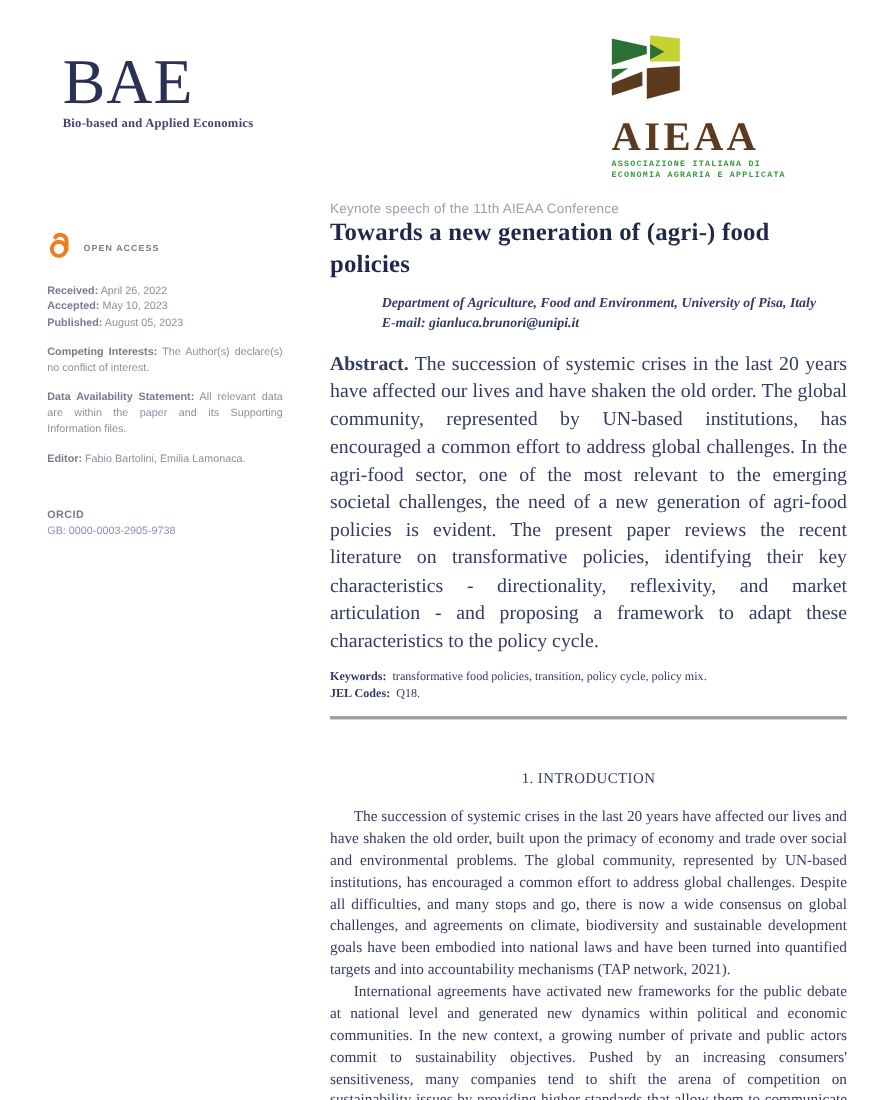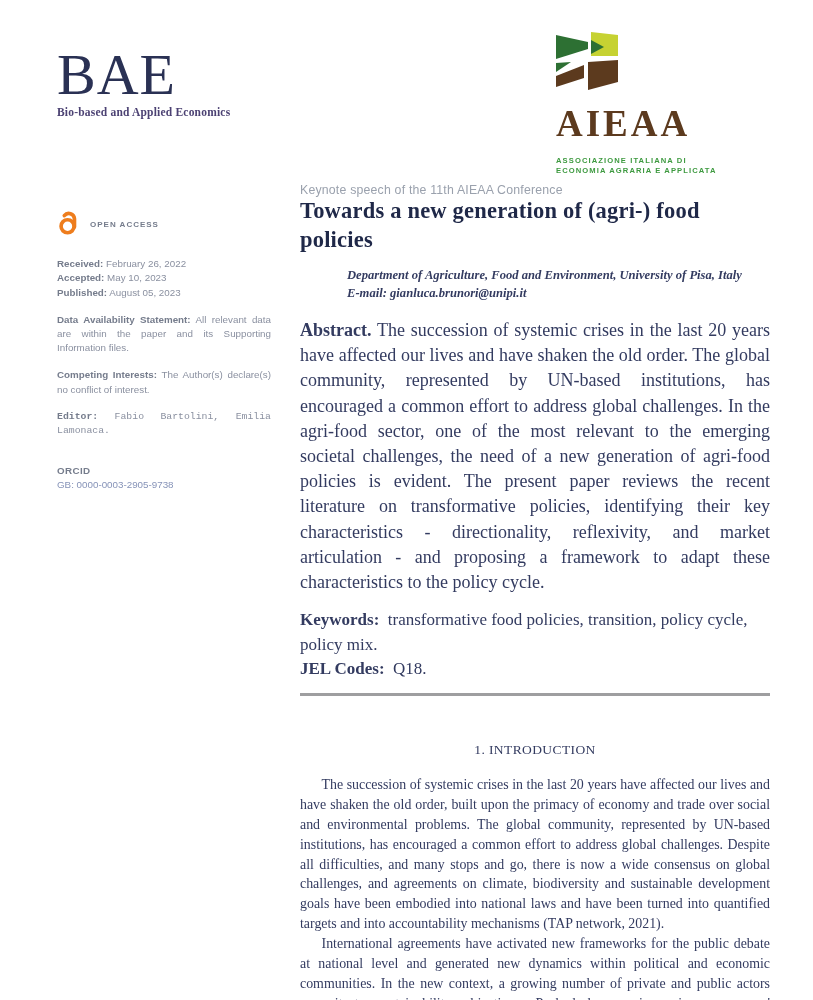--- a/index.html
+++ b/index.html
@@ -21,27 +21,27 @@
     font-size:11.5px;font-weight:700;color:var(--c-bae-tag,#4c4273);
     margin-top:2px;letter-spacing:0.2px;
   }
   .aieaa-logo{position:absolute;left:556px;top:32px;display:flex;align-items:flex-start;gap:10px;flex-direction:column;}
   .aieaa-text .aieaa-acronym{
     font-family:"Liberation Serif", serif;
     font-size:37px;line-height:0.95;font-weight:700;color:var(--c-brown,#5c3a1e);
     letter-spacing:3px;
   }
   .aieaa-text .aieaa-tagline{
-    font-family:Liberation Sans, sans-serif;
+    font-family:Liberation Mono, monospace;
     font-size:7.6px;font-weight:700;color:var(--c-green,#3e9a40);
-    letter-spacing:1.1px;line-height:1.35;margin-top:15px;
+    letter-spacing:1.1px;line-height:1.35;margin-top:3px;
   }
   
   .sidebar{
-    position:absolute;left:57px;top:210px;width:214px;
+    position:absolute;left:43px;top:210px;width:214px;
     font-family:"Liberation Sans", sans-serif;
     font-size:9.8px;line-height:1.45;color:var(--c-gray,#8a90a0);
     text-align:justify;
   }
   .sidebar b{color:var(--c-gray-bold,#757c8c);font-weight:700;}
   .sb-block{margin-bottom:13px;}
   .oa-row{display:flex;align-items:center;gap:7px;margin-bottom:17px;}
   .oa-label{
     font-size:8px;font-weight:700;letter-spacing:1px;color:var(--c-gray-bold,#757c8c);
   }
@@ -65,21 +65,21 @@
   }
   .affiliation{
     margin-top:11px;font-style:italic;font-weight:600;
     font-size:12.6px;line-height:1.45;color:var(--c-text,#333b60);margin-left:47px;
   }
   .email-line{font-style:italic;font-weight:700;font-size:12.6px;line-height:1.45;}
   .abstract{
     margin-top:16px;font-size:18px;line-height:1.4;text-align:justify;
   }
   .abstract .lbl{font-weight:700;}
-  .kw-block{margin-top:13px;font-size:17px;line-height:1.45;}
+  .kw-block{margin-top:13px;font-size:11px;line-height:1.45;}
   .kw-block .lbl{font-weight:700;}
   .rule{
     margin-top:11px;height:3px;background:var(--c-rule,#9e9ea0);
     width:100%;border:none;
   }
   .section-heading{
     text-align:center;margin-top:46px;font-size:13.5px;
     letter-spacing:0.4px;color:var(--c-text,#333b60);
   }
   .body-para{
@@ -123,36 +123,36 @@
       <svg width="26" height="26" viewBox="0 0 32 32">
         <circle cx="13" cy="20" r="8" fill="none" stroke="#ee7d1d" stroke-width="4.5"></circle>
         <path d="M21.5 21 L21.5 11 A7 7 0 0 0 9 7" fill="none" stroke="#ee7d1d" stroke-width="4.5" stroke-linecap="round"></path>
       </svg>
     </span>
     <span class="oa-label">OPEN ACCESS</span>
   </div>
 
 
   <div class="sb-block">
-    <span class="sb-line"><b>Received:</b> <span>February 26, 2022</span></span>
+    <span class="sb-line"><b>Received:</b> <span>April 26, 2022</span></span>
     <span class="sb-line"><b>Accepted:</b> <span>May 10, 2023</span></span>
     <span class="sb-line"><b>Published:</b> <span>August 05, 2023</span></span>
+  </div>
+
+  <div class="sb-block">
+    <b>Competing Interests:</b>
+    <span>The Author(s) declare(s) no conflict of interest.</span>
   </div>
 
   <div class="sb-block">
     <b>Data Availability Statement:</b>
     <span>All relevant data are within the paper and its Supporting Information files.</span>
   </div>
 
-  <div class="sb-block">
-    <b>Competing Interests:</b>
-    <span>The Author(s) declare(s) no conflict of interest.</span>
-  </div>
-
-  <div class="sb-block" style="margin-bottom:26px;font-family:Liberation Mono, monospace;">
+  <div class="sb-block" style="margin-bottom:37px;">
     <b>Editor:</b>
     <span>Fabio Bartolini, Emilia Lamonaca.</span>
   </div>
 
   <div class="sb-block">
     <span class="sb-line orcid-label">ORCID</span>
     <span class="sb-line orcid-value">GB: 0000-0003-2905-9738</span>
   </div>
 
 </div>

